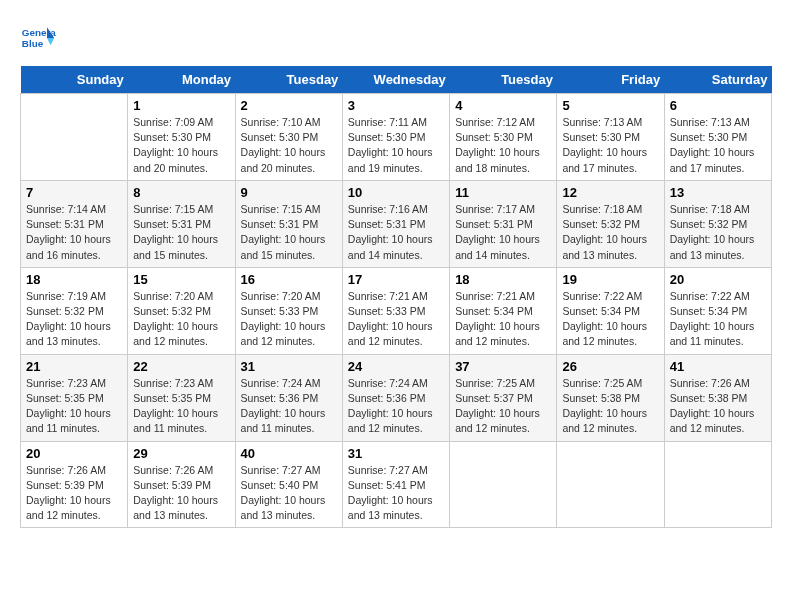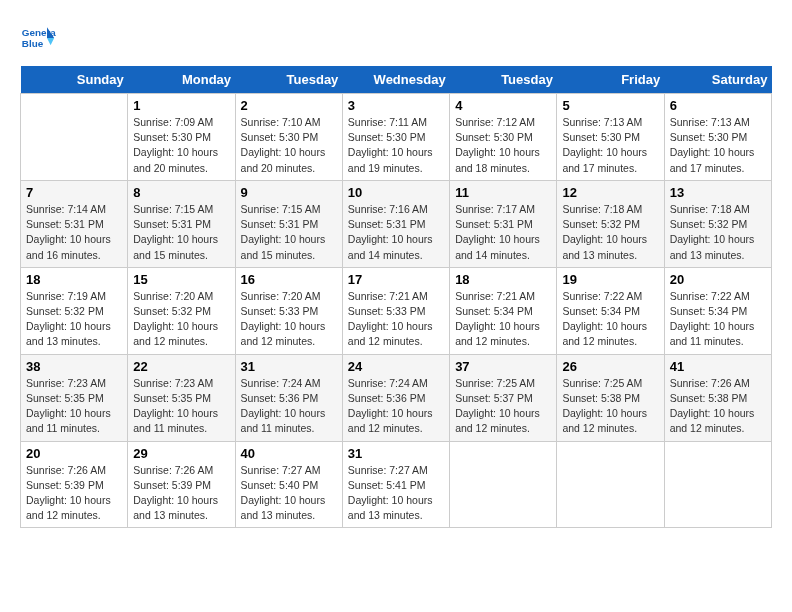--- a/index.html
+++ b/index.html
@@ -185,21 +185,21 @@
           <div class="day-num">19</div>
           <div class="day-info">Sunrise: 7:22 AM<br>Sunset: 5:34 PM<br>Daylight: 10 hours<br>and 12 minutes.</div>
         </td>
         <td>
           <div class="day-num">20</div>
           <div class="day-info">Sunrise: 7:22 AM<br>Sunset: 5:34 PM<br>Daylight: 10 hours<br>and 11 minutes.</div>
         </td>
       </tr>
       <tr>
         <td>
-          <div class="day-num">38</div>
+          <div class="day-num">21</div>
           <div class="day-info">Sunrise: 7:23 AM<br>Sunset: 5:35 PM<br>Daylight: 10 hours<br>and 11 minutes.</div>
         </td>
         <td>
           <div class="day-num">22</div>
           <div class="day-info">Sunrise: 7:23 AM<br>Sunset: 5:35 PM<br>Daylight: 10 hours<br>and 11 minutes.</div>
         </td>
         <td>
           <div class="day-num">31</div>
           <div class="day-info">Sunrise: 7:24 AM<br>Sunset: 5:36 PM<br>Daylight: 10 hours<br>and 11 minutes.</div>
         </td>

